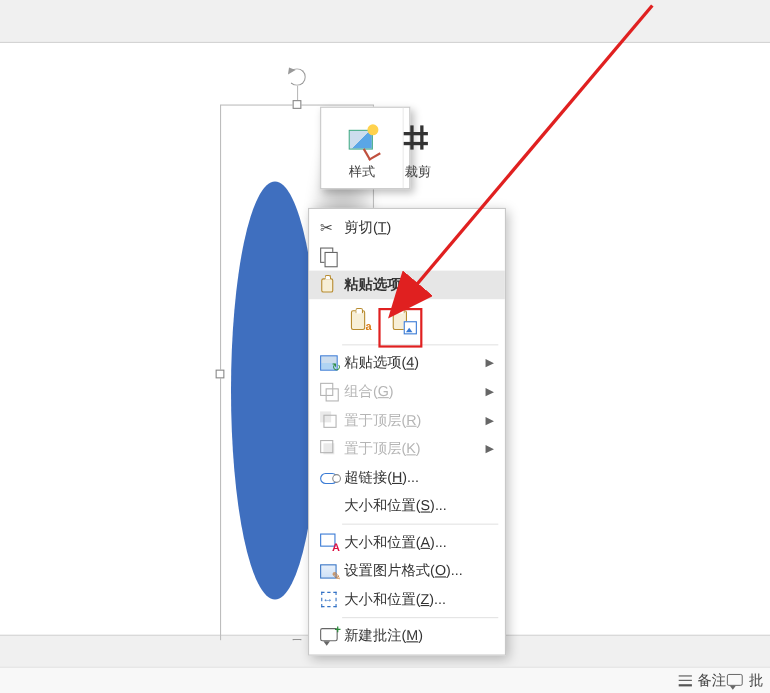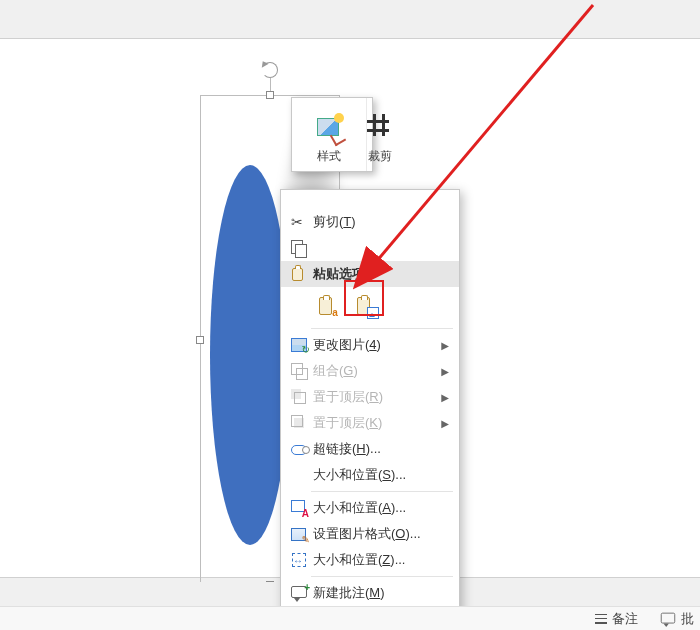--- a/index.html
+++ b/index.html
@@ -21,21 +21,21 @@
     background: #ffffff;
     border-top: 1px solid #d0d0d0;
     border-bottom: 1px solid #d0d0d0;
   }
   .topbar { position: absolute; left: 0; top: 0; right: 0; height: 38px; background: #f0f0f0; }
   .bottombar-strip { position: absolute; left: 0; right: 0; top: 582px; height: 20px; background: #f0f0f0; }
   .statusbar {
     position: absolute; left: 0; right: 0; bottom: 0; height: 24px;
     background: #f8f8f8; border-top: 1px solid #e0e0e0;
     display: flex; align-items: center; justify-content: flex-end;
-    padding-right: 6px; gap: 22px; color: #444;
+    padding-right: 6px; color: #444;
   }
   .status-item { display: inline-flex; align-items: center; gap: 5px; }
   .sel-box {
     position: absolute;
     left: 200px; top: 56px;
     width: 140px; height: 490px;
     border: 1px solid #bdbdbd;
   }
   .handle {
     position: absolute; width: 8px; height: 8px; background: #fff;
@@ -102,21 +102,21 @@
   }
   .ico-crop::before { left: 3px; top: -3px; width: 3px; height: 22px; }
   .ico-crop::after  { left: -3px; top: 3px; width: 22px; height: 3px; }
   .ico-crop .c2h { position: absolute; right: -1px; bottom: 3px; width: 22px; height: 3px; background:#333; }
   .ico-crop .c2v { position: absolute; right: 3px; bottom: -1px; width: 3px; height: 22px; background:#333; }
 
   .context-menu {
     position: absolute; left: 280px; top: 189px; width: 180px;
     background: #fff; border: 1px solid #c8c8c8;
     box-shadow: 3px 3px 10px rgba(0,0,0,0.25);
-    padding: 19px 0;
+    padding: 4px 0;
   }
   .menu-row {
     display: flex; align-items: center; height: 26px;
     padding: 0 10px 0 4px; color: #333; white-space: nowrap;
   }
   .menu-row .ico-col { width: 28px; display: flex; align-items: center; justify-content: center; }
   .menu-row .lbl { flex: 1; }
   .menu-row .sub-arrow { color: #666; font-size: 10px; }
   .menu-row.disabled { color: #b5b5b5; }
   .menu-row.highlight { background: #e6e6e6; }
@@ -331,21 +331,21 @@
       </div>
     </div>
   </div>
 
   <div class="separator"></div>
 
   <div class="menu-row">
     <span class="ico-col">
         <span class="ico ico-change-pic"></span>
       </span>
-    <span class="lbl"><span>更改图片</span>(<span class="u">4</span>)</span>
+    <span class="lbl"><span>粘贴选项</span>(<span class="u">4</span>)</span>
     <span class="sub-arrow">▶</span>
   </div>
 
   <div class="menu-row disabled">
     <span class="ico-col">
         <span class="ico ico-group"></span>
       </span>
     <span class="lbl"><span>组合</span>(<span class="u">G</span>)</span>
     <span class="sub-arrow">▶</span>
   </div>

